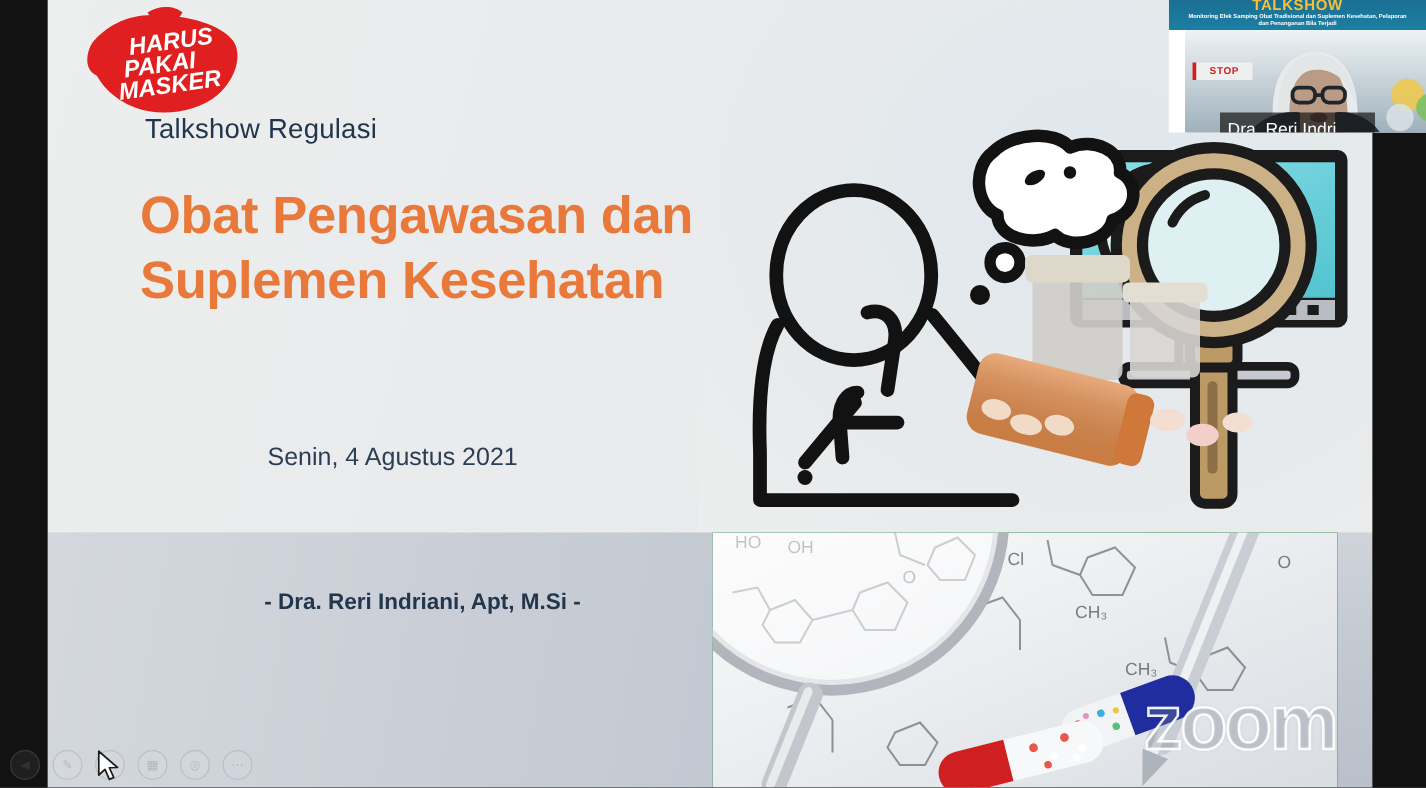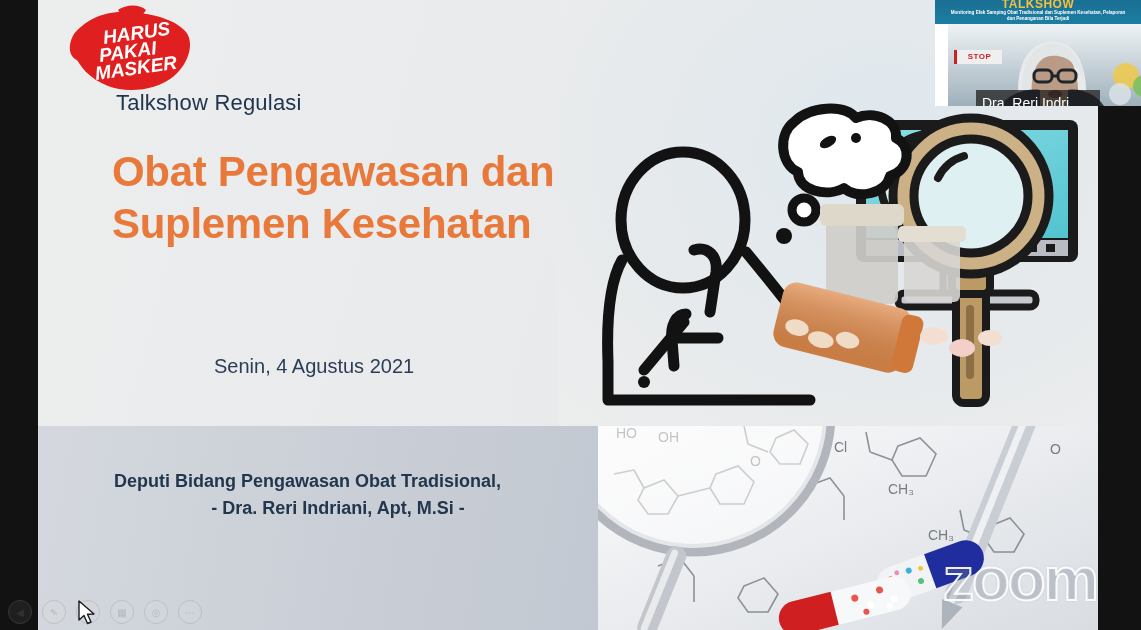--- a/index.html
+++ b/index.html
@@ -61,21 +61,21 @@
   .speaker{
     position:absolute; left:40px; top:468px; width:520px;
     text-align:center; color:#22364d;
     font-size:18px; font-weight:bold; line-height:27px;
   }
   .speaker .ln{ display:block; }
   .speaker .ln.l1{ text-align:left; padding-left:36px;}
 
   
   .photo{
-    position:absolute; left:560px; top:426px; width:500px; height:204px;
+    position:absolute; left:532px; top:426px; width:500px; height:204px;
     overflow:hidden; background:#15803d;
   }
   .photo svg{ position:absolute; left:0; top:0; }
   .zoom-wm{
     position:absolute; left:345px; top:122px;
     font-size:62px; font-weight:bold; letter-spacing:-2px;
     color:transparent;
     -webkit-text-stroke:2px rgba(255,255,255,.92);
     text-shadow:0 0 3px rgba(120,130,145,.35);
     line-height:62px;
@@ -330,21 +330,20 @@
               <circle cx="296" cy="184" r="3.5" fill="#ffffff"></circle>
             <circle cx="266" cy="190" r="3" fill="#e8554b"></circle>
               <circle cx="290" cy="190" r="3" fill="#ffffff"></circle>
           </g>
         </g>
       </svg>
       <div class="zoom-wm">zoom</div>
     </div>
 
     <div class="speaker">
-      <span class="ln l1">Deputi Bidang Pengawasan Obat Tradisional,</span>
       <span class="ln">- Dra. Reri Indriani, Apt, M.Si -</span>
     </div>
   </div>
 
   <div class="bar-left"></div>
   <div class="bar-right"></div>
 
   <div id="video">
     <div class="vid-banner">
       <div class="bt">TALKSHOW</div>

